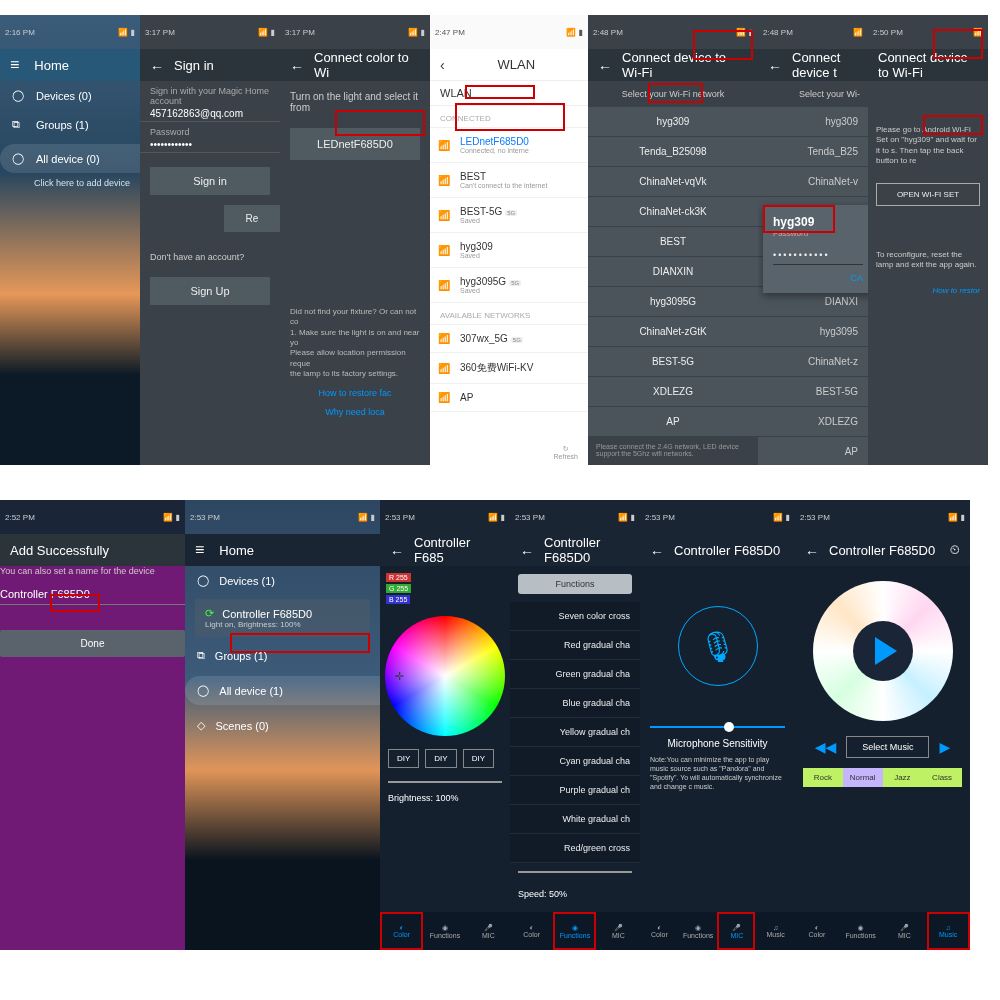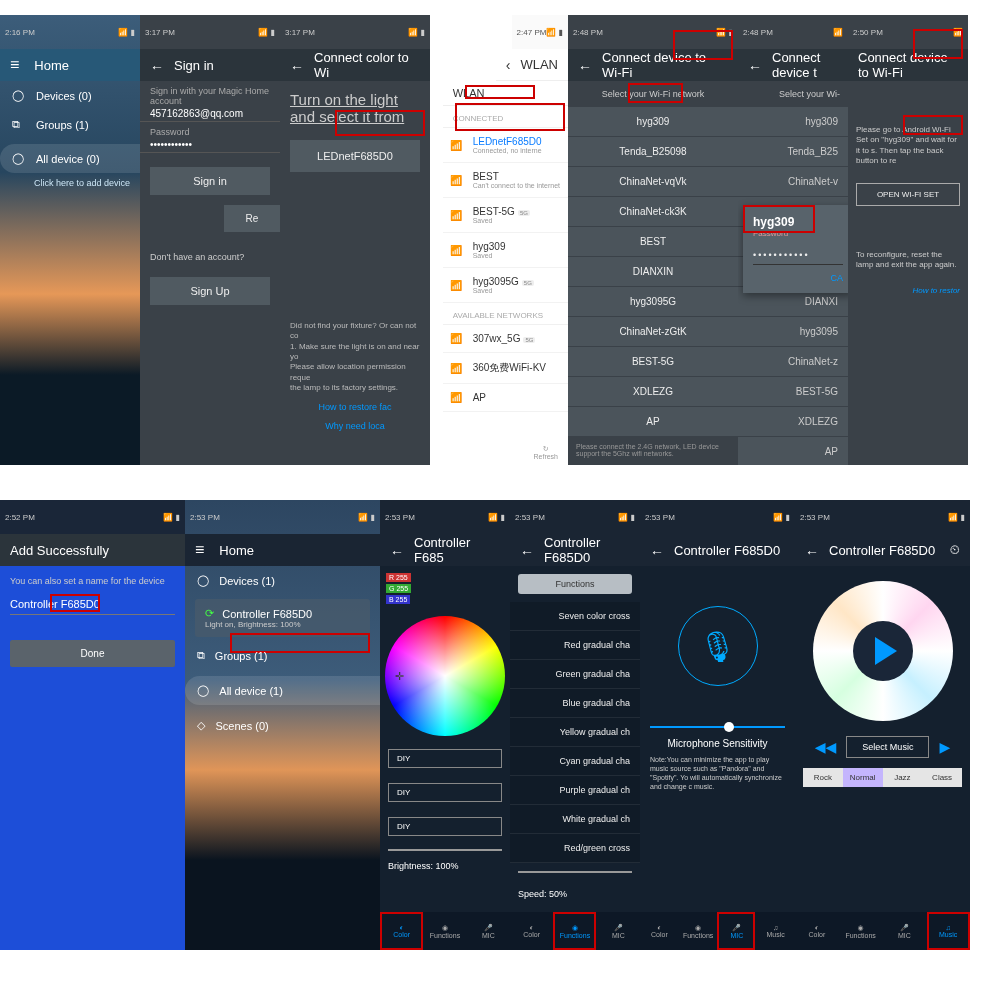--- a/index.html
+++ b/index.html
@@ -29,27 +29,27 @@
 .s2 .lbl{font-size:9px;color:#aaa;padding:5px 10px 0;}
 .s2 .inputrow{padding:2px 10px;border-bottom:1px solid #555;font-size:10px;color:#fff;}
 .s2 .btn{background:#505a61;text-align:center;padding:8px;margin:10px;font-size:11px;}
 .s2 .btn2{background:#505a61;text-align:center;padding:8px;margin-left:60%;font-size:10px;}
 .s2 .q{font-size:9px;color:#ccc;padding:20px 10px 5px;}
 .s2 .pwlink{font-size:8px;color:#09f;padding:2px 10px;}
 
 
 .s3 { width:150px; background:#3a4148; color:#eee;}
 .s3 .topbar{background:#2b343b;}
-.s3 .txt{font-size:15px;padding:10px;color:#ccc;text-decoration:underline;}
+.s3 .txt{font-size:10px;padding:10px;color:#ccc;}
 .s3 .ledrow{background:#505a61;padding:10px;text-align:center;font-size:11px;margin:5px 10px;}
-.s3 .foot{position:absolute;bottom:32px;left:0;right:0;font-size:8px;color:#bbb;padding:0 10px;line-height:1.3;}
+.s3 .foot{position:absolute;bottom:46px;left:0;right:0;font-size:8px;color:#bbb;padding:0 10px;line-height:1.3;}
 .s3 .link{color:#09f;font-size:9px;text-align:center;margin-top:8px;}
 
 
-.s4 { width:138px; background:#fff; color:#333;align-items:flex-end;}
+.s4 { width:158px; background:#fff; color:#333;}
 .s4 .topbar{border-bottom:1px solid #eee;}
 .s4 .section{font-size:8px;color:#aaa;padding:8px 10px 4px;border-bottom:1px solid #f0f0f0;}
 .s4 .wf{display:flex;align-items:center;padding:8px 8px;border-bottom:1px solid #f2f2f2;font-size:10px;}
 .s4 .wf .wi{width:16px;margin-right:6px;color:#888;font-size:10px;}
 .s4 .wf .sub{font-size:7px;color:#999;}
 .s4 .wf.sel .name{color:#0a7cff;}
 .s4 .tag5g{font-size:6px;background:#eee;color:#888;padding:0 2px;margin-left:3px;border-radius:2px;}
 .s4 .refresh{position:absolute;bottom:5px;right:10px;font-size:7px;color:#999;text-align:center;}
 
 
@@ -77,41 +77,41 @@
 .s7 .link{color:#09f;font-size:8px;text-align:right;padding:8px;font-style:italic;}
 
 
 .row2 .screen{background:#1a2638;color:#fff;}
 .row2 .bgsky{position:absolute;inset:0;background:linear-gradient(180deg,#2d4661 0%,#3d5c7a 40%,#e09558 60%,#0a141f 80%);}
 .row2 .content{position:relative;}
 .row2 .topbar{background:#1a2533;position:relative;z-index:2;}
 
 
 .s8 { width:185px; }
-.s8 .body{background:#1d4ed8;flex:1;padding:10px;}
+.s8 .body{background:#701a75;flex:1;}
 .s8 .txt{font-size:9px;color:#ccc;margin-bottom:8px;}
 .s8 .namefield{border-bottom:1px solid #777;padding:4px 0;font-size:11px;}
 .s8 .done{background:#5a636b;text-align:center;padding:8px;margin-top:25px;border-radius:2px;}
 
 
 .s9 { width:195px; }
 .s9 .item{display:flex;align-items:center;padding:8px 12px;font-size:11px;background:transparent;position:relative;z-index:2;}
 .s9 .item .ico{margin-right:10px;}
 .s9 .devrow{background:rgba(71,90,107,.8);margin:4px 10px;padding:8px 10px;border-radius:3px;font-size:11px;}
 .s9 .devrow .sub{font-size:8px;color:#ccc;}
 .s9 .allrow{background:rgba(255,255,255,.12);border-radius:20px 0 0 20px;margin:6px 0;padding:8px 12px;}
 
 
 .s10 { width:130px; }
 .s10 .rgbbox{position:relative;z-index:2;padding:6px;font-size:7px;}
 .s10 .rgbchip{display:inline-block;padding:1px 3px;margin:1px 0;color:#fff;font-size:7px;}
 .s10 .wheel{width:120px;height:120px;border-radius:50%;position:relative;z-index:2;margin:5px auto;background:conic-gradient(red,yellow,lime,cyan,blue,magenta,red);}
 .s10 .wheel::after{content:"";position:absolute;inset:0;border-radius:50%;background:radial-gradient(circle,#fff 0%,rgba(255,255,255,0) 70%);}
 .s10 .cross{position:absolute;top:50%;left:10px;transform:translateY(-50%);font-size:11px;color:#000;}
-.s10 .diy{display:flex;gap:15px;padding:8px;position:relative;z-index:2;flex-direction:column;}
+.s10 .diy{display:flex;gap:6px;padding:8px;position:relative;z-index:2;}
 .s10 .diy div{border:1px solid #888;padding:4px 8px;font-size:8px;}
 .s10 .slidelbl{font-size:9px;padding:5px 8px;position:relative;z-index:2;}
 .s10 .tabbar{display:flex;background:#0d1826;height:38px;position:absolute;bottom:0;left:0;right:0;}
 .s10 .tabbar div,.s11 .tabbar div,.s12 .tabbar div,.s13 .tabbar div{flex:1;display:flex;flex-direction:column;align-items:center;justify-content:center;font-size:7px;color:#aaa;}
 .s10 .tabbar .active,.s11 .tabbar .active,.s12 .tabbar .active,.s13 .tabbar .active{color:#09f;}
 
 
 .s11 { width:130px; }
 .s11 .fnhead{background:#b7bec4;margin:8px;padding:5px;text-align:center;font-size:9px;color:#333;border-radius:3px;position:relative;z-index:2;}
 .s11 .fnrow{padding:9px 10px;font-size:9px;border-bottom:1px solid rgba(255,255,255,.08);text-align:right;color:#eee;position:relative;z-index:2;background:rgba(10,20,30,.4);}
@@ -130,21 +130,21 @@
 
 
 .s13 { width:175px; }
 .s13 .disc{width:140px;height:140px;border-radius:50%;margin:15px auto;position:relative;z-index:2;background:conic-gradient(#fff,#ffd6f0,#fff,#c6f0ff,#fff,#d6ffe0,#fff,#ffe6c6,#fff);display:flex;align-items:center;justify-content:center;}
 .s13 .disc::after{content:"";position:absolute;width:60px;height:60px;border-radius:50%;background:#1a2638;}
 .s13 .play{position:relative;z-index:3;width:0;height:0;border-left:22px solid #09f;border-top:14px solid transparent;border-bottom:14px solid transparent;margin-left:6px;}
 .s13 .ctrls{display:flex;align-items:center;justify-content:center;gap:10px;position:relative;z-index:2;margin:10px;}
 .s13 .ctrls .skip{color:#09f;font-size:14px;}
 .s13 .ctrls .sel{border:1px solid #888;padding:5px 15px;font-size:9px;}
 .s13 .genres{display:flex;position:relative;z-index:2;margin:8px;}
-.s13 .genres div{flex:1;padding:5px;font-size:8px;text-align:center;background:#e5e5e5;color:#333;}
+.s13 .genres div{flex:1;padding:5px;font-size:8px;text-align:center;background:#bef264;color:#333;}
 .s13 .genres .active{background:#c4b5fd;}
 .s13 .tabbar{display:flex;background:#0d1826;height:38px;position:absolute;bottom:0;left:0;right:0;}
 </style>
 </head>
 <body>
 
 <div class="row">
 
 <div class="screen s1">
   <div class="status">

